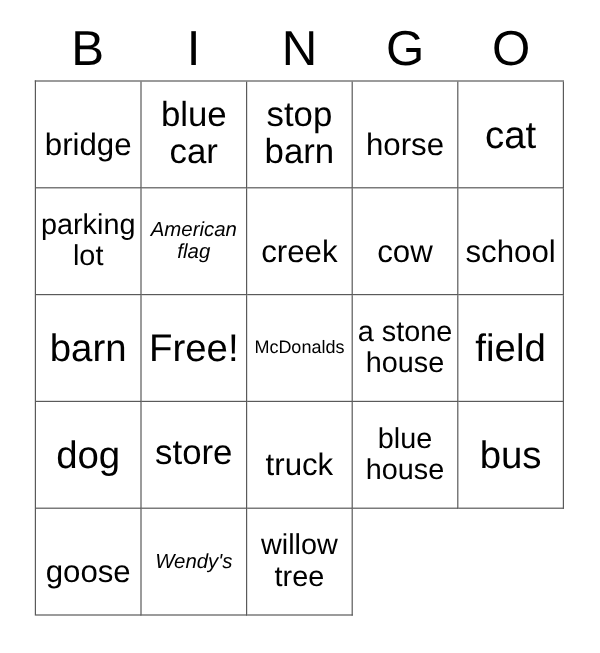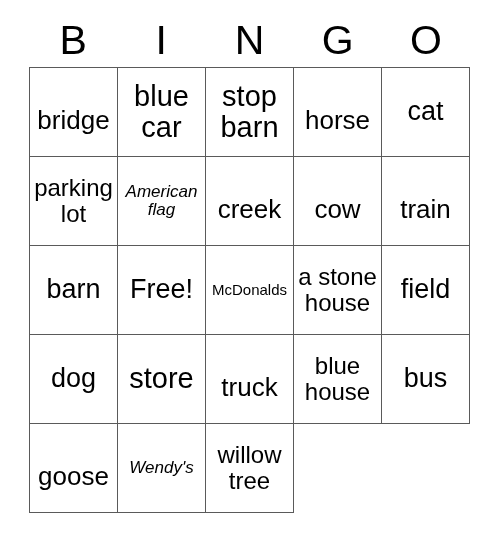--- a/index.html
+++ b/index.html
@@ -64,21 +64,21 @@
     padding: 0 1px;
     overflow: hidden;
   }
   .cell-text {
     display: block;
     width: 100%;
     line-height: 1.08;
     word-wrap: break-word;
   }
   
-  .fs-xl  { font-size: 27px; }
+  .fs-xl  { font-size: 32px; }
   .fs-lg  { font-size: 29px; }
   .fs-md  { font-size: 26px; margin-top: 16px; }
   .fs-sm  { font-size: 24px; }
   .fs-xs  { font-size: 17px; font-style: italic; }
   .fs-xxs { font-size: 15px; text-align: center; }
 </style>
 </head>
 <body>
 
 <div id="card">
@@ -113,21 +113,21 @@
       <div class="cell">
         <span class="cell-text fs-xs">American flag</span>
       </div>
       <div class="cell">
         <span class="cell-text fs-md">creek</span>
       </div>
       <div class="cell">
         <span class="cell-text fs-md">cow</span>
       </div>
       <div class="cell">
-        <span class="cell-text fs-md">train</span>
+        <span class="cell-text fs-md">school</span>
       </div>
       <div class="cell">
         <span class="cell-text fs-xl">barn</span>
       </div>
       <div class="cell">
         <span class="cell-text fs-xl">Free!</span>
       </div>
       <div class="cell">
         <span class="cell-text fs-xxs">McDonalds</span>
       </div>

